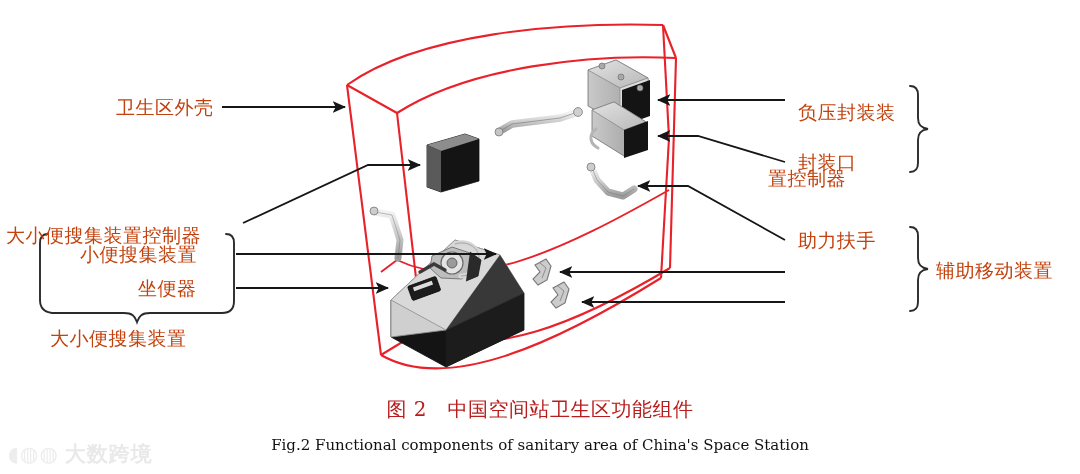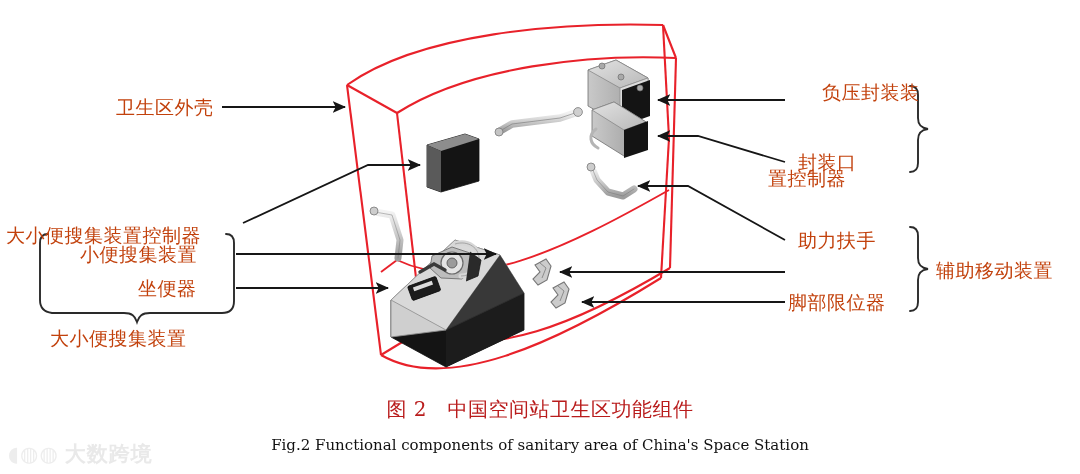--- a/index.html
+++ b/index.html
@@ -252,31 +252,30 @@
   <div class="cn-label" style="left:116px; top:95px;">卫生区外壳</div>
 
   <div class="cn-label" style="left:6px; top:211px;margin-top:12px;">大小便搜集装置控制器</div>
 
   <div class="cn-label" style="left:80px; top:242px;">小便搜集装置</div>
 
   <div class="cn-label" style="left:138px; top:276px;">坐便器</div>
 
   <div class="cn-label" style="left:50px; top:326px;">大小便搜集装置</div>
 
-  <div class="cn-label" style="left:798px; top:80px;margin-left:24px;">负压封装装</div>
+  <div class="cn-label" style="left:798px; top:100px;">负压封装装</div>
 
   <div class="cn-label" style="left:768px; top:119px;margin-top:47px;">置控制器</div>
 
   <div class="cn-label" style="left:798px; top:150px;">封装口</div>
 
 
   <div class="cn-label" style="left:798px; top:228px;">助力扶手</div>
 
 
-  <div class="cn-label" style="left:788px; top:290px;">脚部限位器</div>
 
   <div class="cn-label" style="left:936px; top:258px;">辅助移动装置</div>
 
   <div class="caption-cn">图 2　中国空间站卫生区功能组件</div>
   <div class="caption-en">Fig.2 Functional components of sanitary area of China's Space Station</div>
 
   <div class="watermark">
     <span class="wm-mark">◖◍◍</span><span>大数跨境</span>
   </div>
 

